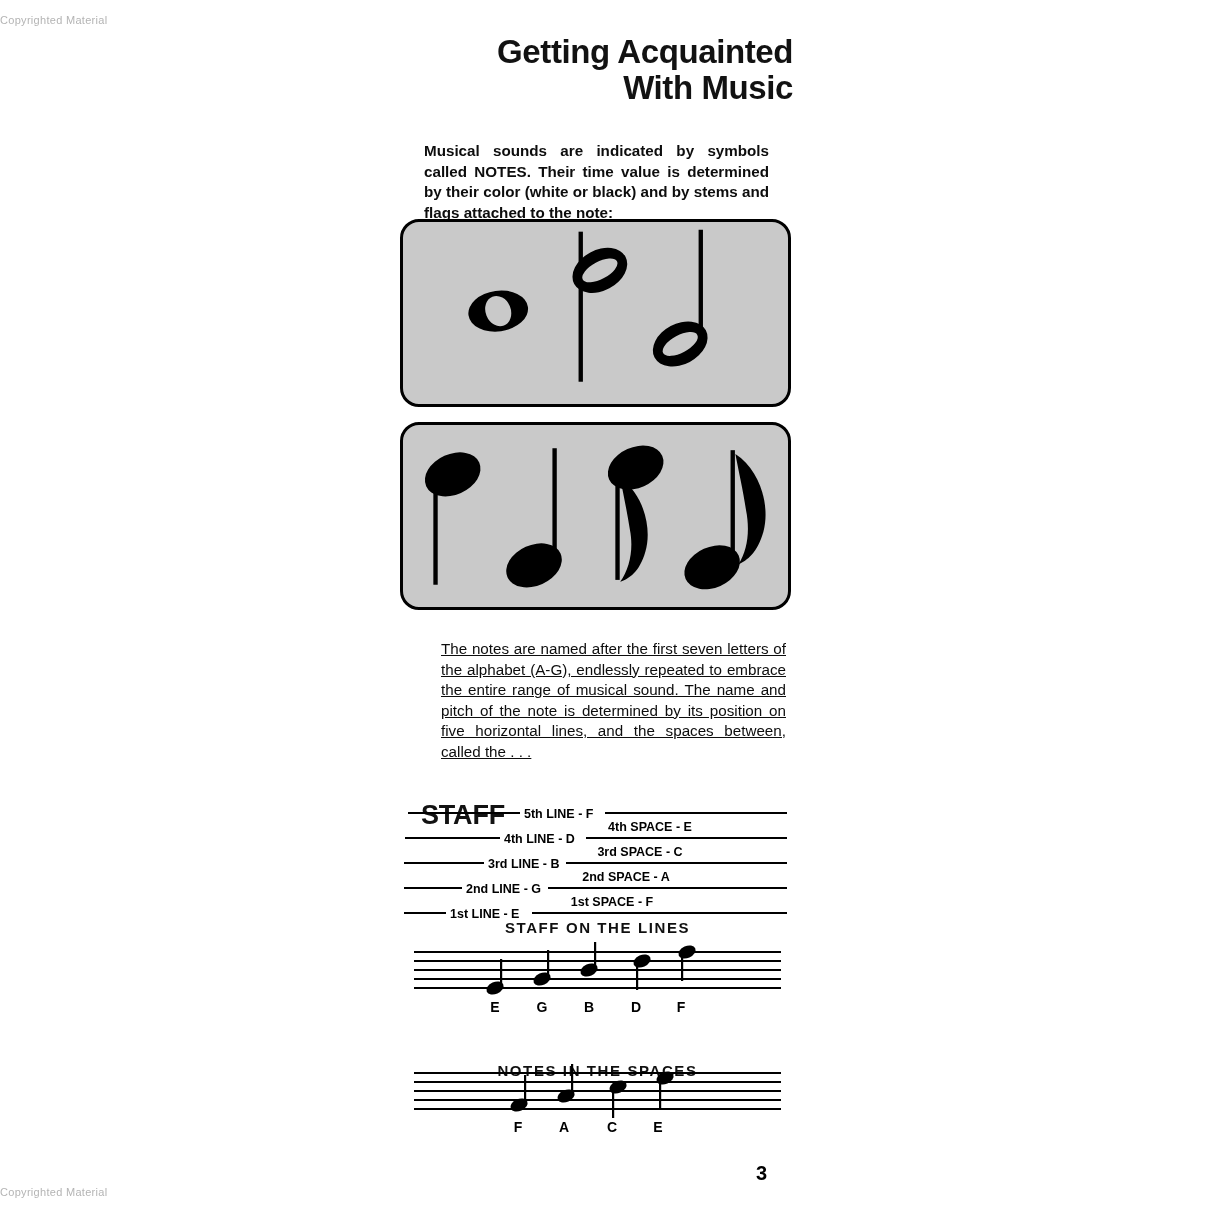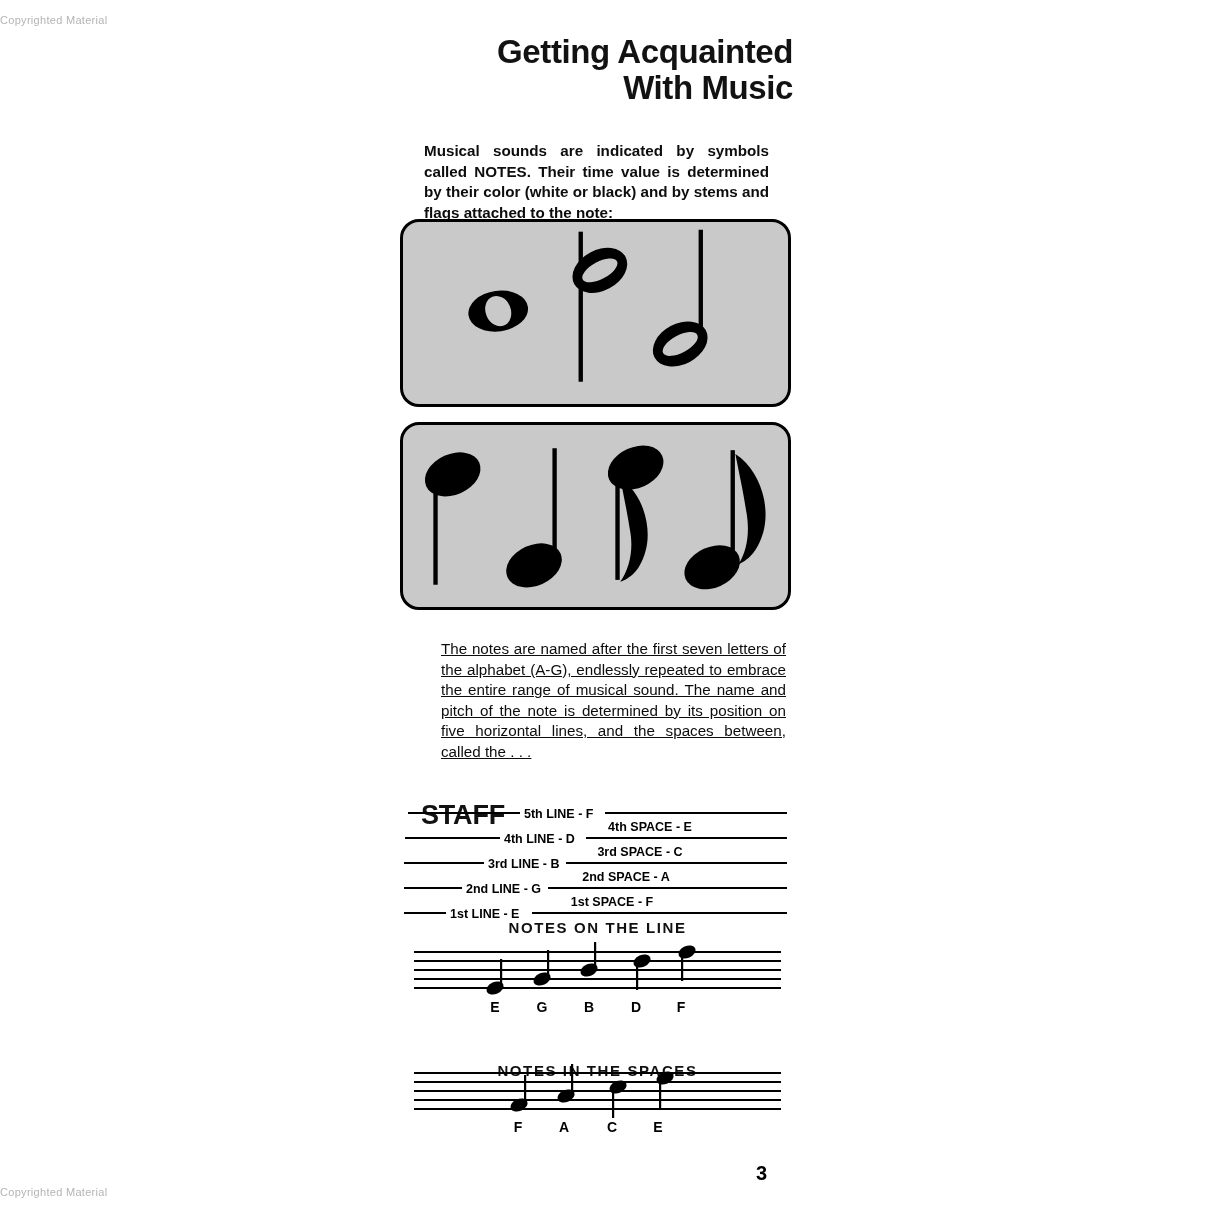--- a/index.html
+++ b/index.html
@@ -227,21 +227,21 @@
       <text x="212" y="106" font-family="Liberation Sans, sans-serif" font-size="12.5" font-weight="bold" text-anchor="middle">1st SPACE - F</text>
 
     </svg>
     <svg viewBox="0 0 395 14" width="395" height="14" xmlns="http://www.w3.org/2000/svg" style="position:absolute; left:0; top:106px;">
       <line x1="4" y1="7" x2="46" y2="7" stroke="#000" stroke-width="2.2"></line>
       <text x="50" y="12" font-family="Liberation Sans, sans-serif" font-size="12.5" font-weight="bold">1st LINE - E</text>
       <line x1="132" y1="7" x2="387" y2="7" stroke="#000" stroke-width="2.2"></line>
     </svg>
   </div>
 
-  <div class="stave-caption" id="caption-lines">NOTES ON THE LINE</div>
+  <div class="stave-caption" id="caption-lines">STAFF ON THE LINES</div>
 
   <div class="stave-figure" id="figure-lines">
     <svg viewBox="0 0 395 78" width="395" height="78" xmlns="http://www.w3.org/2000/svg">
       <g stroke="#000" stroke-width="1.9">
         <line x1="14" y1="10" x2="381" y2="10"></line>
         <line x1="14" y1="19" x2="381" y2="19"></line>
         <line x1="14" y1="28" x2="381" y2="28"></line>
         <line x1="14" y1="37" x2="381" y2="37"></line>
         <line x1="14" y1="46" x2="381" y2="46"></line>
       </g>

